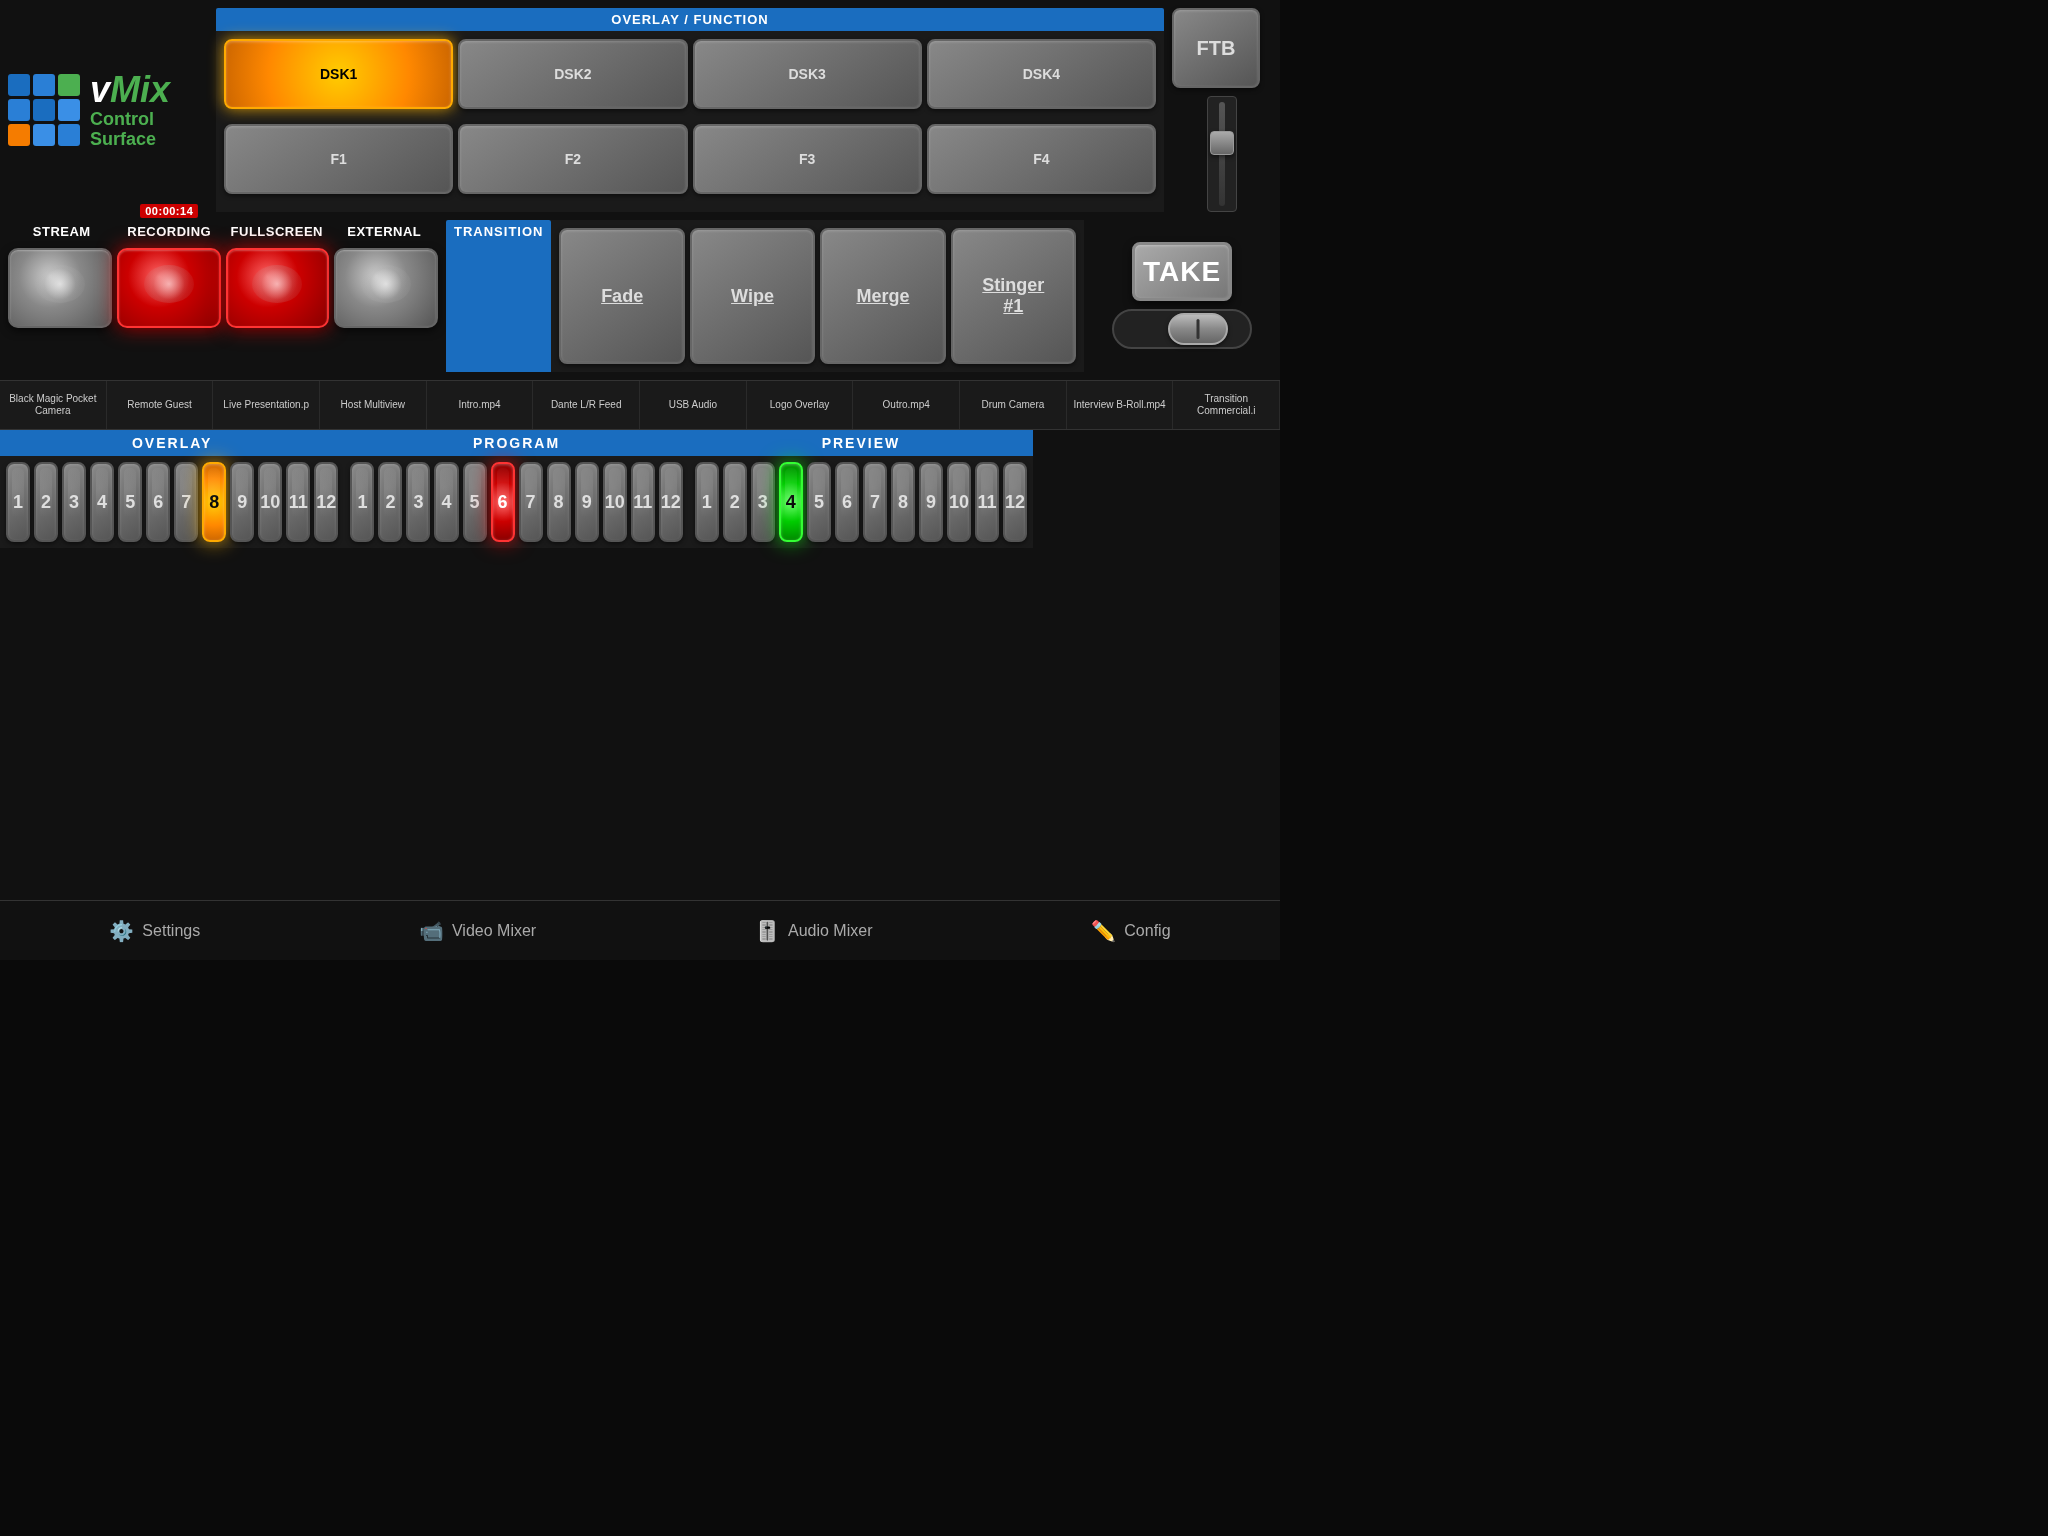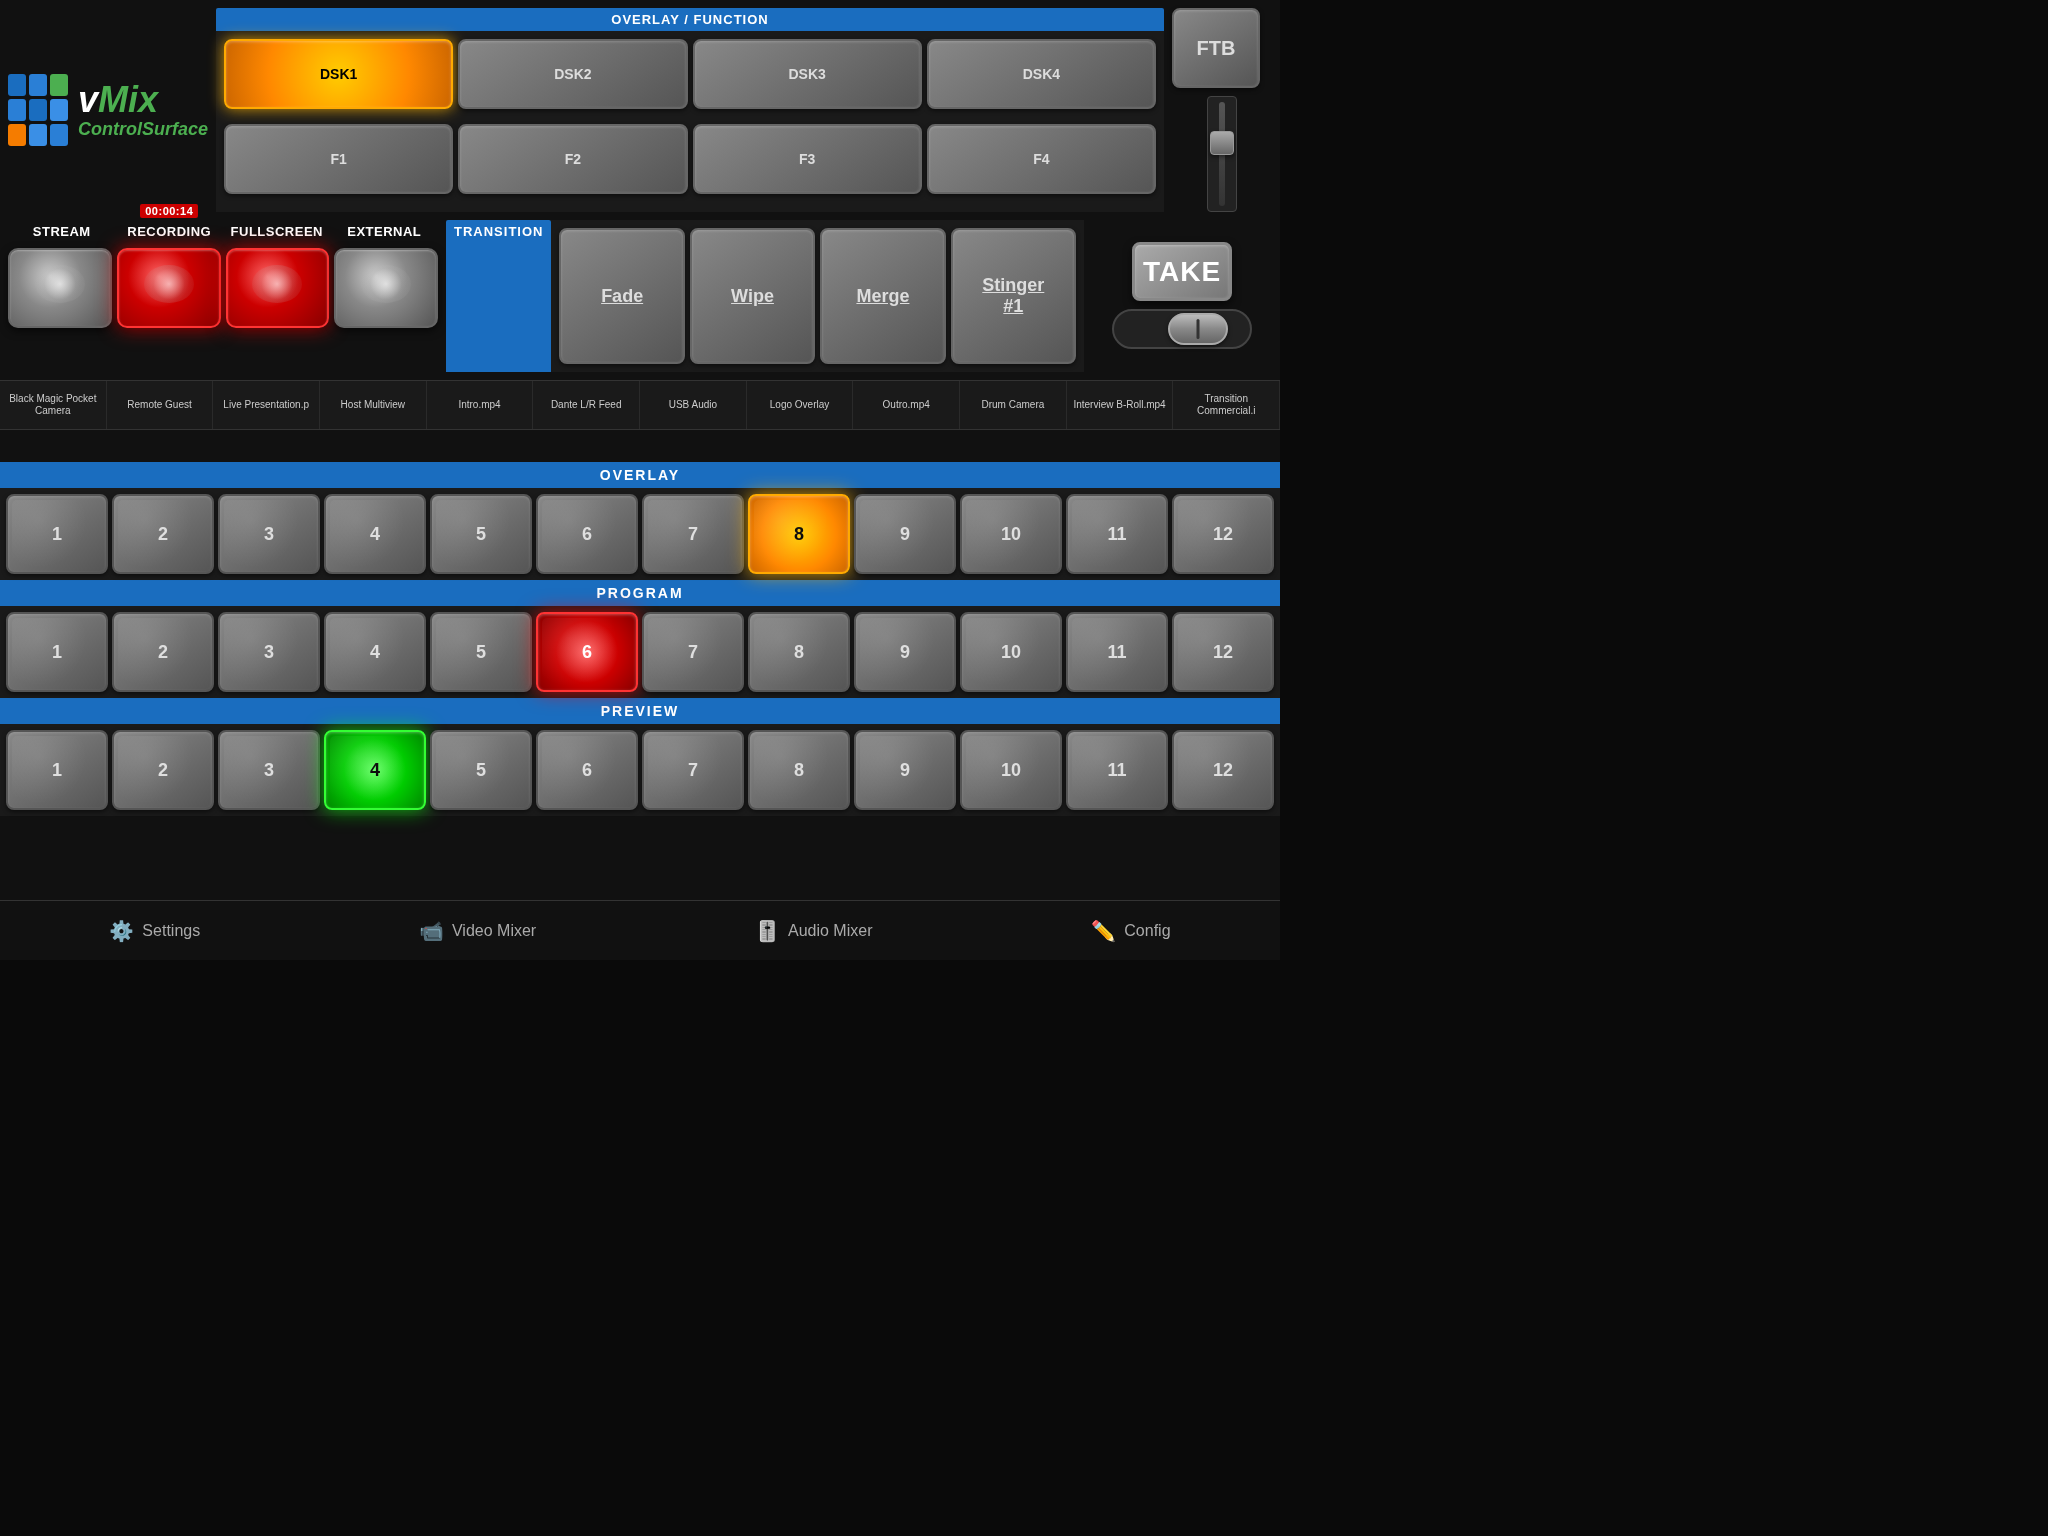--- a/index.html
+++ b/index.html
@@ -470,22 +470,21 @@
     }
 
     .nav-icon {
       font-size: 20px;
     }
 
     
     .bus-rows {
       flex: 1;
       display: flex;
-      flex-direction: column;
-      margin-top: 32px;
+      flex-direction: row;
     }
 
     .overlay-func-panel {
       display: flex;
       flex-direction: column;
       flex: 1;
     }
   </style>
 </head>
 <body>
@@ -501,21 +500,21 @@
         <div class="logo-cell" style="background:#4caf50;"></div>
         <div class="logo-cell" style="background:#2a7fd6;"></div>
         <div class="logo-cell" style="background:#1a6dbf;"></div>
         <div class="logo-cell" style="background:#3a8fe6;"></div>
         <div class="logo-cell" style="background:#f57c00;"></div>
         <div class="logo-cell" style="background:#3a8fe6;"></div>
         <div class="logo-cell" style="background:#2a7fd6;"></div>
       </div>
       <div class="logo-text">
         <div class="logo-vmix">v<span>Mix</span></div>
-        <div style="display:flex; font-style:italic;">
+        <div style="display:flex; flex-direction:column;">
           <span class="logo-sub">Control</span>
           <span class="logo-sub">Surface</span>
         </div>
       </div>
     </div>
 
     <div class="overlay-func-panel">
       <div class="section-header">OVERLAY / FUNCTION</div>
       <div class="overlay-function-buttons">
         <div class="func-btn active-yellow">DSK1</div>

